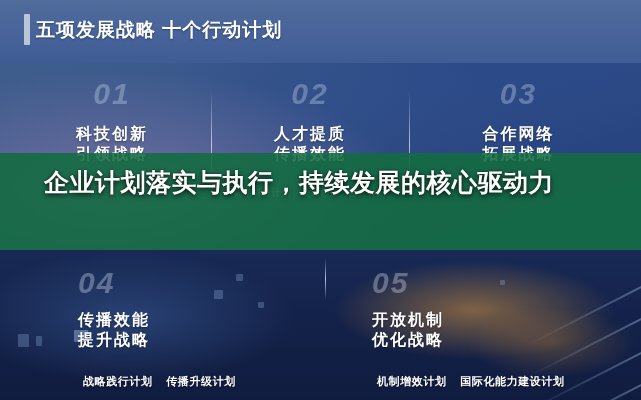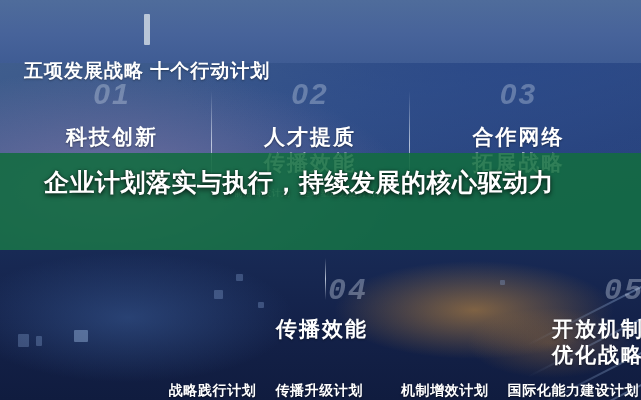--- a/index.html
+++ b/index.html
@@ -18,21 +18,21 @@
     background:
       radial-gradient(ellipse 420px 180px at 18% 78%, rgba(170,140,180,.55), rgba(170,140,180,0) 70%),
       radial-gradient(ellipse 500px 260px at 80% 10%, rgba(40,70,135,.85), rgba(40,70,135,0) 72%),
       linear-gradient(165deg, #43618f 0%, #3d5b8c 22%, #34528a 48%, #2a457f 72%, #24407a 100%);
     overflow:hidden;
   }
   .top-header {
     position:absolute; left:0; top:0; width:641px; height:63px;
     background:linear-gradient(180deg,#4f6c9b 0%,#47639a 55%,#3f5c94 100%);
   }
-  .header-inner { position:absolute; left:24px; top:14px; display:flex; align-items:center; gap:13px;flex-direction:column; }
+  .header-inner { position:absolute; left:24px; top:14px; display:flex; align-items:center; gap:6px; }
   .accent-bar { width:6px; height:31px; background:#b9c6d8; border-radius:1px; }
   .header-title {
     font-size:19px; font-weight:bold; color:#ffffff; letter-spacing:1px;
     text-shadow:0 1px 2px rgba(0,0,0,.35);
   }
 
   
   .cols { position:absolute; left:0; top:63px; width:641px; height:187px; }
   .col { position:absolute; top:0; text-align:center; }
   .col-1 { left:14px;  width:196px; }
@@ -40,21 +40,21 @@
   .col-3 { left:410px; width:217px; }
 
   .big-num {
     margin-top:16px;
     font-size:30px; font-weight:bold; font-style:italic;
     color:rgba(230,238,250,.30);
     letter-spacing:2px; line-height:1;
   }
   .col-head {
     margin-top:15px;
-    font-size:21px; font-weight:bold; color:#ffffff; letter-spacing:2px;
+    font-size:16px; font-weight:bold; color:#ffffff; letter-spacing:2px;
     line-height:1.25; text-shadow:0 1px 2px rgba(0,0,0,.4);
   }
   .col-head .l2 { display:block; }
 
   .col-plans {
     position:absolute; top:124px; width:100%;
     font-size:9px; color:rgba(255,255,255,.80); letter-spacing:.4px;
     white-space:nowrap;
   }
   .col-plans span { margin:0 4px; }
@@ -81,28 +81,28 @@
     overflow:hidden;
   }
   .speck { position:absolute; background:rgba(150,180,225,.30); border-radius:1px; }
   .streak {
     position:absolute; right:-20px; width:150px; height:2px;
     background:linear-gradient(90deg,rgba(150,185,235,0),rgba(175,205,245,.45));
     transform:rotate(-27deg); transform-origin:right center;
   }
 
   .bcols { position:absolute; left:0; top:0; width:641px; height:150px; }
-  .bcol { position:absolute; top:16px; text-align:right;font-family:Liberation Mono, monospace; }
+  .bcol { position:absolute; top:8px; text-align:left; }
   .bcol-4 { left:78px;  width:290px; }
   .bcol-5 { left:372px; width:272px; }
   .bcol .big-num { margin-top:10px; color:rgba(225,234,248,.34); }
   .bcol .col-head { margin-top:12px; }
   .bcol-plans {
     position:absolute; top:116px; width:100%;
-    font-size:14px; font-weight:bold; color:#ffffff; letter-spacing:.6px; white-space:nowrap;
+    font-size:11px; font-weight:bold; color:#ffffff; letter-spacing:.6px; white-space:nowrap;
     text-shadow:0 1px 2px rgba(0,0,0,.5);
   }
   .bcol-plans span { margin:0 5px; }
   .vdiv-c { position:absolute; left:325px; top:258px; width:1px; height:42px;
             background:linear-gradient(180deg,rgba(225,233,245,0),rgba(225,233,245,.8),rgba(225,233,245,0)); }
 
   
   .overlay-title {
     position:absolute; left:44px; top:166px; width:555px;
     text-align:left;
@@ -127,20 +127,21 @@
 
     <div class="cols">
 
       <div class="vdiv vdiv-a"></div>
       <div class="vdiv vdiv-b"></div>
 
       <div class="col col-1">
         <div class="big-num">01</div>
         <div class="col-head">
           <span>科技创新</span>
+          <span class="l2">引领战略</span>
         </div>
       </div>
 
       <div class="col col-2">
         <div class="big-num">02</div>
         <div class="col-head">
           <span>人才提质</span>
           <span class="l2">传播效能</span>
         </div>
         <div class="col-plans">
@@ -174,20 +175,21 @@
     <div class="streak" style="top:58px;"></div>
     <div class="streak" style="top:92px;"></div>
     <div class="streak" style="top:124px;"></div>
 
     <div class="bcols">
 
       <div class="bcol bcol-4">
         <div class="big-num">04</div>
         <div class="col-head">
           <span>传播效能</span>
+          <span class="l2">提升战略</span>
         </div>
         <div class="bcol-plans">
           <span>战略践行计划</span>
           <span>传播升级计划</span>
         </div>
       </div>
 
       <div class="bcol bcol-5">
         <div class="big-num">05</div>
         <div class="col-head">

